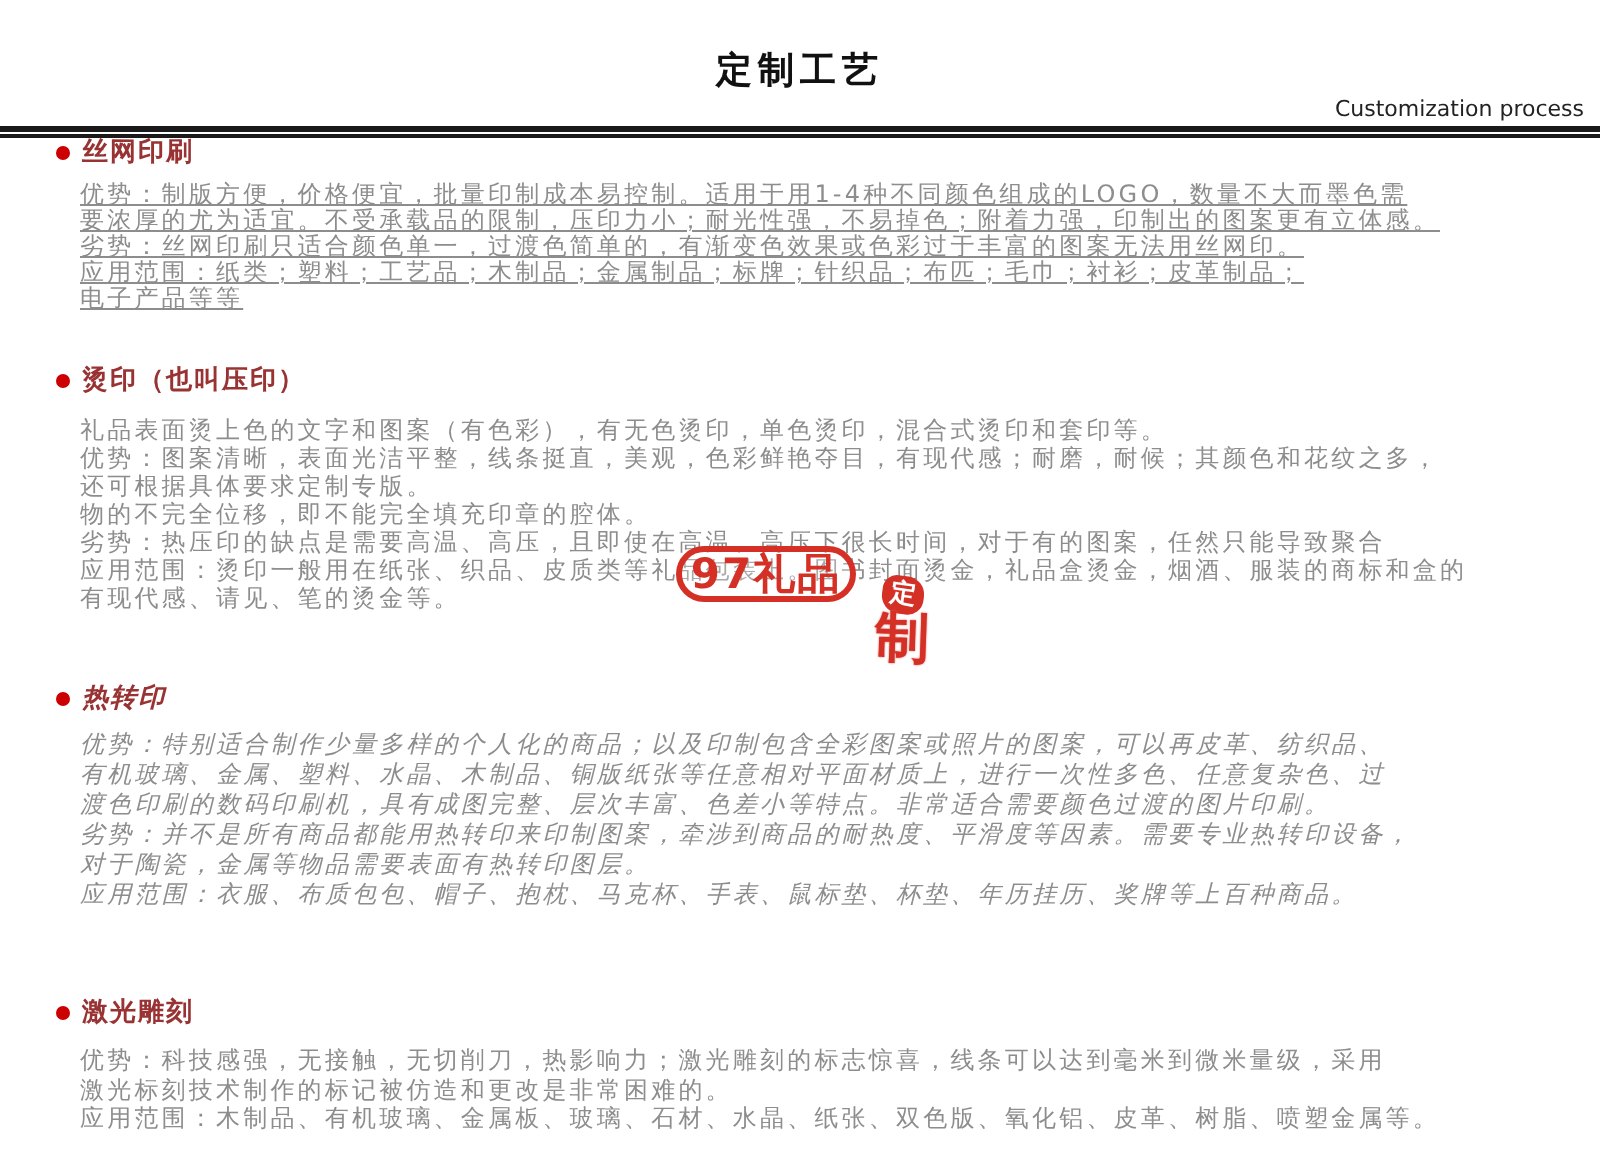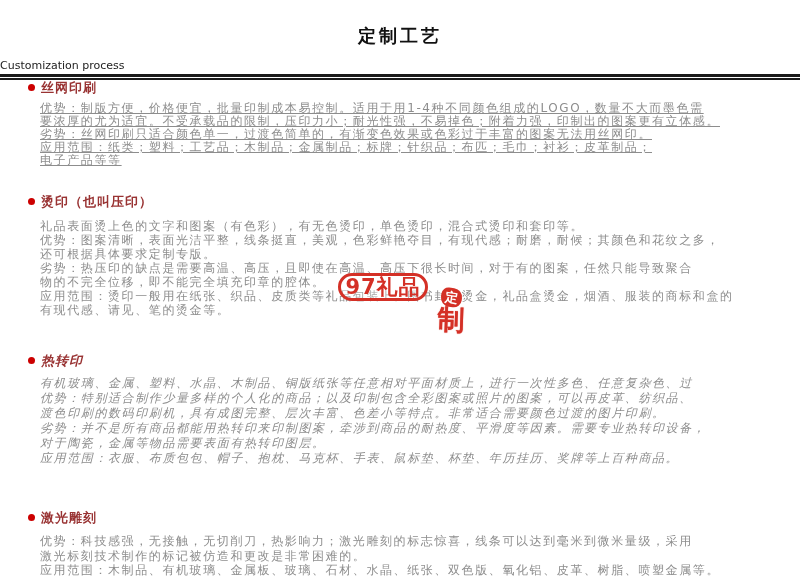--- a/index.html
+++ b/index.html
@@ -11,23 +11,23 @@
     font-family:"DejaVu Sans","Liberation Sans",sans-serif;
   }
   
   .header{padding-top:24px;}
   .page-title{
     text-align:center;
     font-size:18px;font-weight:bold;color:#111111;
     letter-spacing:3px;line-height:24px;
   }
   .page-subtitle{
-    text-align:left;
+    text-align:right;
     font-size:11px;color:#222222;
-    padding-right:20px;line-height:12px;margin-top:12px;
+    padding-right:8px;line-height:12px;margin-top:1px;
   }
   .header-rule{margin-top:2px;}
   .header-rule .thick{height:3px;background:#1a1a1a;}
   .header-rule .gap{height:1px;background:#ffffff;}
   .header-rule .thin{height:2px;background:#1a1a1a;}
   
   .content{padding-left:28px;padding-right:26px;}
   section{display:block;}
   .sec-head{display:flex;align-items:center;}
   .bullet{
@@ -103,35 +103,35 @@
 
     <section class="s2">
       <div class="sec-head">
         <span class="bullet"></span>
         <span class="sec-title">烫印（也叫压印）</span>
       </div>
       <div class="sec-body">
         <div class="line">礼品表面烫上色的文字和图案（有色彩），有无色烫印，单色烫印，混合式烫印和套印等。</div>
         <div class="line">优势：图案清晰，表面光洁平整，线条挺直，美观，色彩鲜艳夺目，有现代感；耐磨，耐候；其颜色和花纹之多，</div>
         <div class="line">还可根据具体要求定制专版。</div>
+        <div class="line">物的不完全位移，即不能完全填充印章的腔体。</div>
         <div class="line">劣势：热压印的缺点是需要高温、高压，且即使在高温、高压下很长时间，对于有的图案，任然只能导致聚合</div>
-        <div class="line">物的不完全位移，即不能完全填充印章的腔体。</div>
         <div class="line">应用范围：烫印一般用在纸张、织品、皮质类等礼品包装上。图书封面烫金，礼品盒烫金，烟酒、服装的商标和盒的</div>
         <div class="line">有现代感、请见、笔的烫金等。</div>
       </div>
     </section>
 
     <section class="s3">
       <div class="sec-head">
         <span class="bullet"></span>
         <span class="sec-title">热转印</span>
       </div>
       <div class="sec-body">
+        <div class="line">优势：特别适合制作少量多样的个人化的商品；以及印制包含全彩图案或照片的图案，可以再皮革、纺织品、</div>
         <div class="line">有机玻璃、金属、塑料、水晶、木制品、铜版纸张等任意相对平面材质上，进行一次性多色、任意复杂色、过</div>
-        <div class="line">优势：特别适合制作少量多样的个人化的商品；以及印制包含全彩图案或照片的图案，可以再皮革、纺织品、</div>
         <div class="line">渡色印刷的数码印刷机，具有成图完整、层次丰富、色差小等特点。非常适合需要颜色过渡的图片印刷。</div>
         <div class="line">劣势：并不是所有商品都能用热转印来印制图案，牵涉到商品的耐热度、平滑度等因素。需要专业热转印设备，</div>
         <div class="line">对于陶瓷，金属等物品需要表面有热转印图层。</div>
         <div class="line">应用范围：衣服、布质包包、帽子、抱枕、马克杯、手表、鼠标垫、杯垫、年历挂历、奖牌等上百种商品。</div>
       </div>
     </section>
 
     <section class="s4">
       <div class="sec-head">
         <span class="bullet"></span>

